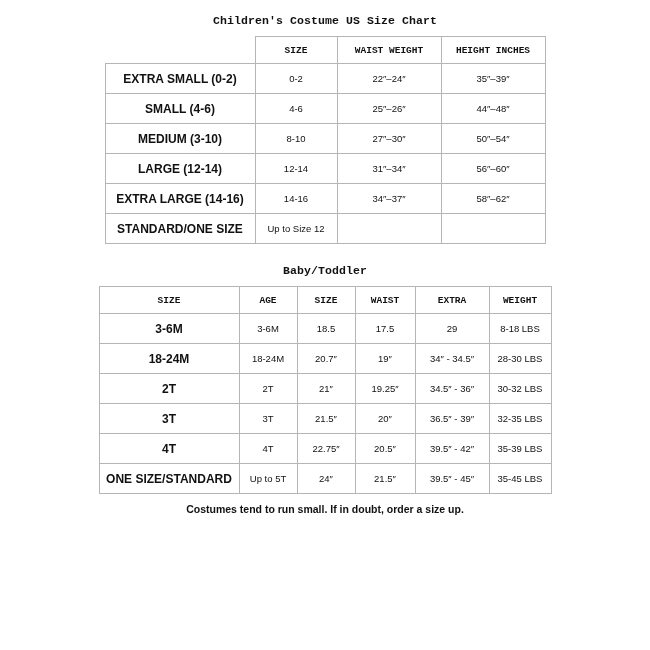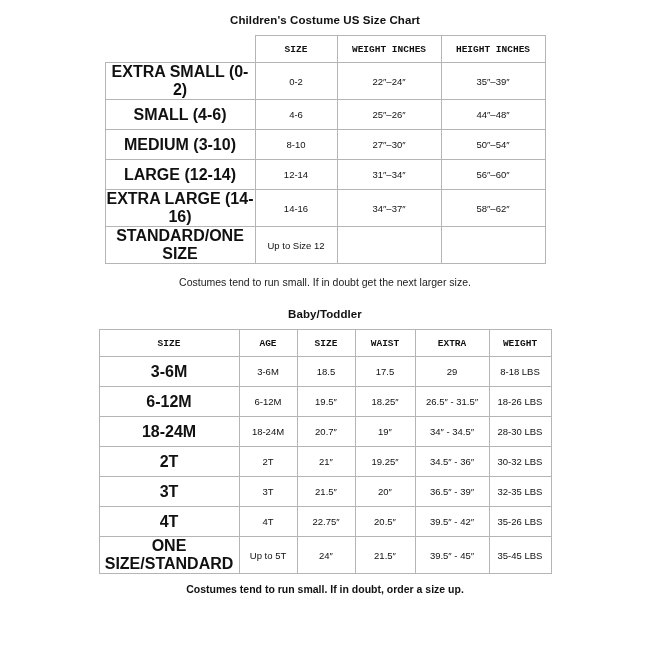--- a/index.html
+++ b/index.html
@@ -23,20 +23,21 @@
     flex-direction: column;
     align-items: center;
   }
   .title {
     font-size: 11.5px;
     font-weight: bold;
     text-align: center;
     letter-spacing: 0.1px;
     margin: 0 0 9px 0;
     color: #111;
+    font-family: Liberation Mono, monospace;
   }
   table {
     border-collapse: collapse;
     table-layout: fixed;
   }
   table.chart1 {
     width: 440px;
   }
   table.chart2 {
     width: 440px;
@@ -52,21 +53,21 @@
     font-weight: normal;
   }
   th {
     font-weight: bold;
     font-size: 9.5px;
     height: 26px;
     font-family: Liberation Mono, monospace;
   }
   .rowhead {
     font-weight: bold;
-    font-size: 16px;
+    font-size: 12px;
   }
   .corner {
     border-left: 1px solid #ffffff;
     border-top: 1px solid #ffffff;
   }
   .note {
     font-size: 10.5px;
     text-align: center;
     margin: 12px 0 0 0;
     color: #222;
@@ -103,21 +104,21 @@
     <colgroup>
         <col class="c0">
         <col class="c1">
         <col class="c2">
         <col class="c3">
       </colgroup>
     <thead>
       <tr>
         <th class="corner"></th>
         <th>SIZE</th>
-        <th>WEIGHT INCHES</th>
+        <th>WAIST WEIGHT</th>
         <th>HEIGHT INCHES</th>
       </tr>
     </thead>
     <tbody>
       <tr>
         <td class="rowhead">EXTRA SMALL (0-2)</td>
         <td>0-2</td>
         <td>22″–24″</td>
         <td>35″–39″</td>
       </tr>
@@ -147,21 +148,20 @@
       </tr>
       <tr>
         <td class="rowhead">STANDARD/ONE SIZE</td>
         <td>Up to Size 12</td>
         <td></td>
         <td></td>
       </tr>
     </tbody>
   </table>
 
-  <p class="note">Costumes tend to run small. If in doubt get the next larger size.</p>
 
   <div class="spacer-1"></div>
 
   <h2 class="title">Baby/Toddler</h2>
 
   <table class="chart2">
     <colgroup>
         <col class="d0">
         <col class="d1">
         <col class="d2">
@@ -182,28 +182,20 @@
     <tbody>
       <tr>
         <td class="rowhead">3-6M</td>
         <td>3-6M</td>
         <td>18.5</td>
         <td>17.5</td>
         <td>29</td>
         <td>8-18 LBS</td>
       </tr>
       <tr>
-        <td class="rowhead">6-12M</td>
-        <td>6-12M</td>
-        <td>19.5″</td>
-        <td>18.25″</td>
-        <td>26.5″ - 31.5″</td>
-        <td>18-26 LBS</td>
-      </tr>
-      <tr>
         <td class="rowhead">18-24M</td>
         <td>18-24M</td>
         <td>20.7″</td>
         <td>19″</td>
         <td>34″ - 34.5″</td>
         <td>28-30 LBS</td>
       </tr>
       <tr>
         <td class="rowhead">2T</td>
         <td>2T</td>
@@ -219,21 +211,21 @@
         <td>20″</td>
         <td>36.5″ - 39″</td>
         <td>32-35 LBS</td>
       </tr>
       <tr>
         <td class="rowhead">4T</td>
         <td>4T</td>
         <td>22.75″</td>
         <td>20.5″</td>
         <td>39.5″ - 42″</td>
-        <td>35-26 LBS</td>
+        <td>35-39 LBS</td>
       </tr>
       <tr>
         <td class="rowhead">ONE SIZE/STANDARD</td>
         <td>Up to 5T</td>
         <td>24″</td>
         <td>21.5″</td>
         <td>39.5″ - 45″</td>
         <td>35-45 LBS</td>
       </tr>
     </tbody>

